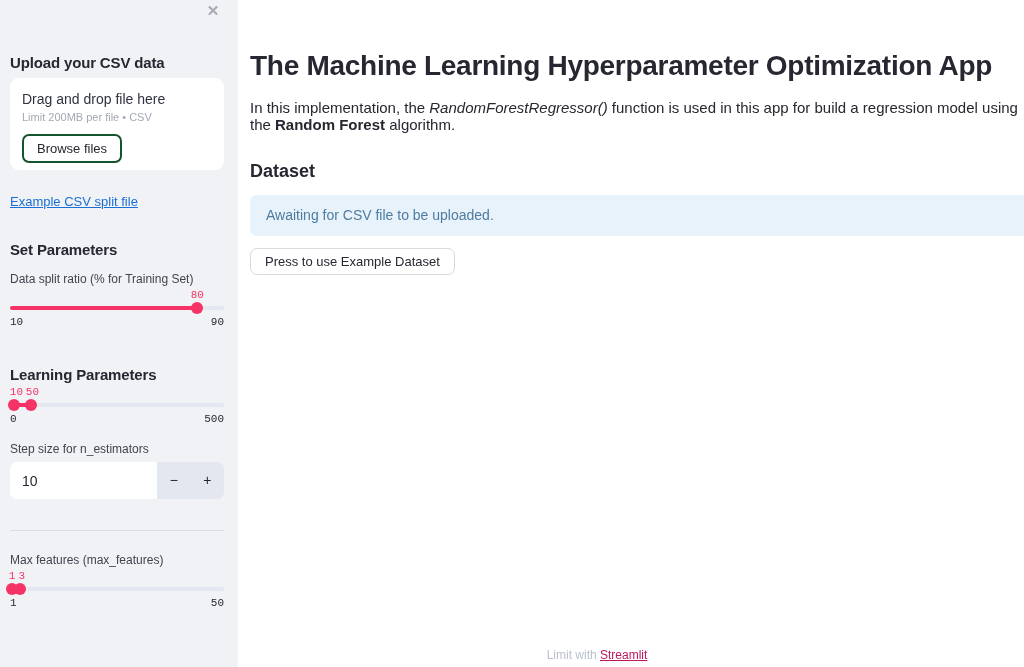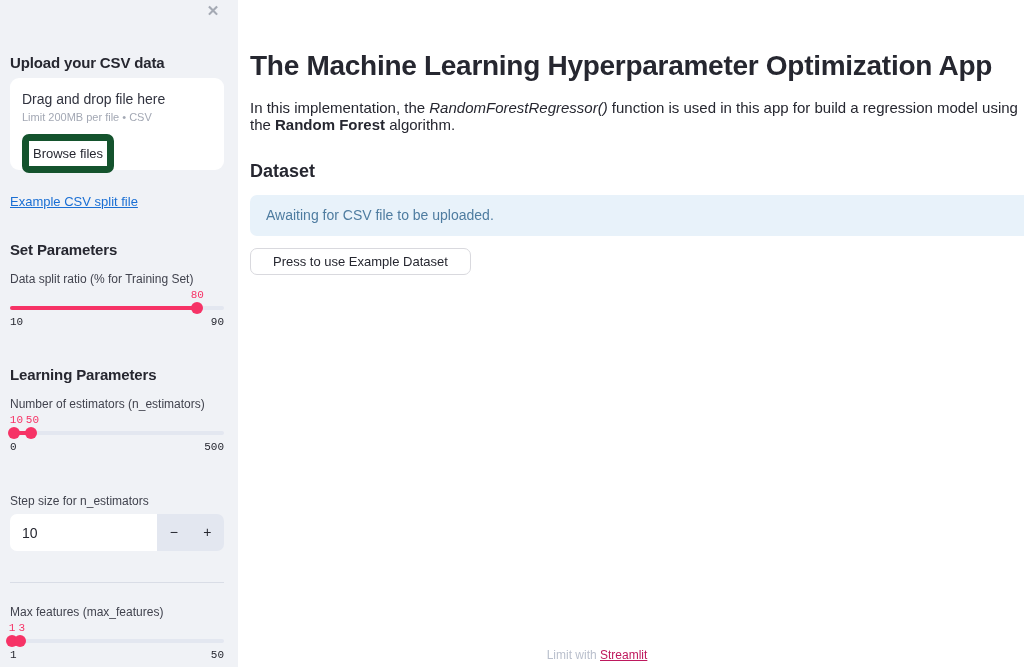--- a/index.html
+++ b/index.html
@@ -32,22 +32,22 @@
     font-size:12px; color:#41434e; margin-top:14px;
   }
   .upbox {
     margin-top:7px; background:#ffffff; border-radius:9px;
     padding:13px 12px 12px 12px; height:92px;
   }
   .upbox-title { font-size:14px; color:#31333f; }
   .upbox-hint { font-size:11px; color:#a3a8b4; margin-top:4px; }
   .browse-btn {
     display:inline-block; margin-top:11px;
-    background:#ffffff; border:7px solid #14532d; border-radius:7px;
-    font-size:13px; color:#262730; padding:5px 4px; cursor:pointer;
+    background:#ffffff; border:2px solid #14532d; border-radius:7px;
+    font-size:13px; color:#262730; padding:5px 13px; cursor:pointer;
   }
   .example-link {
     display:inline-block; margin-top:24px;
     font-size:13px; color:#1a6fd4; text-decoration:underline; cursor:pointer;
   }
   .sb-h.set { margin-top:31px; }
   .sb-h.learn { margin-top:33px; }
 
   
   .slider { position:relative; margin-top:3px; height:44px; }
@@ -102,21 +102,21 @@
   .main-intro strong { font-weight:700; }
   .dataset-h { margin-top:28px; font-size:18px; font-weight:700; }
   .infobox {
     margin-top:13px; margin-right:-20px;
     background:#e8f2fa; border-radius:7px 0 0 7px;
     padding:12px 16px; font-size:14px; color:#4e7ca0; height:41px;
   }
   .example-btn {
     margin-top:12px; display:inline-block;
     background:#ffffff; border:1px solid #d9d9de; border-radius:7px;
-    font-size:13px; color:#262730; padding:5px 22px; cursor:pointer;
+    font-size:13px; color:#262730; padding:5px 14px; cursor:pointer;
   }
   .footer {
     position:absolute; left:250px; width:694px; bottom:5px;
     text-align:center; font-size:12px; color:#b9bfcc;
   }
   .footer a { color:#be185d; text-decoration:underline; cursor:pointer; }
 </style>
 </head>
 <body>
 
@@ -146,39 +146,38 @@
         <div class="sl-fill" style="left:0; width:87.5%;"></div>
         <div class="sl-thumb" style="left:87.5%;"></div>
       </div>
       <div class="sl-minmax">
         <span>10</span>
         <span>90</span>
       </div>
     </div>
 
     <div class="sb-h learn">Learning Parameters</div>
-    <div class="sb-label">Number of estimators (n_estimators)</div>
 
     <div class="slider">
       <div class="sl-vals">
         <span class="sl-val" style="left:3%;">10</span>
         <span class="sl-val" style="left:10.5%;">50</span>
       </div>
       <div class="sl-track">
         <div class="sl-fill" style="left:2%; width:8%;"></div>
         <div class="sl-thumb" style="left:2%;"></div>
         <div class="sl-thumb" style="left:10%;"></div>
       </div>
       <div class="sl-minmax">
         <span>0</span>
         <span>500</span>
       </div>
     </div>
 
-    <div class="sb-label" style="margin-top:36px;">Step size for n_estimators</div>
+    <div class="sb-label" style="margin-top:12px;">Step size for n_estimators</div>
     <div class="numwrap">
       <input class="numfield" value="10" style="">
       <div class="numbtns">
         <button class="numbtn">−</button>
         <button class="numbtn">+</button>
       </div>
     </div>
 
     <hr class="sb-divider">
 

